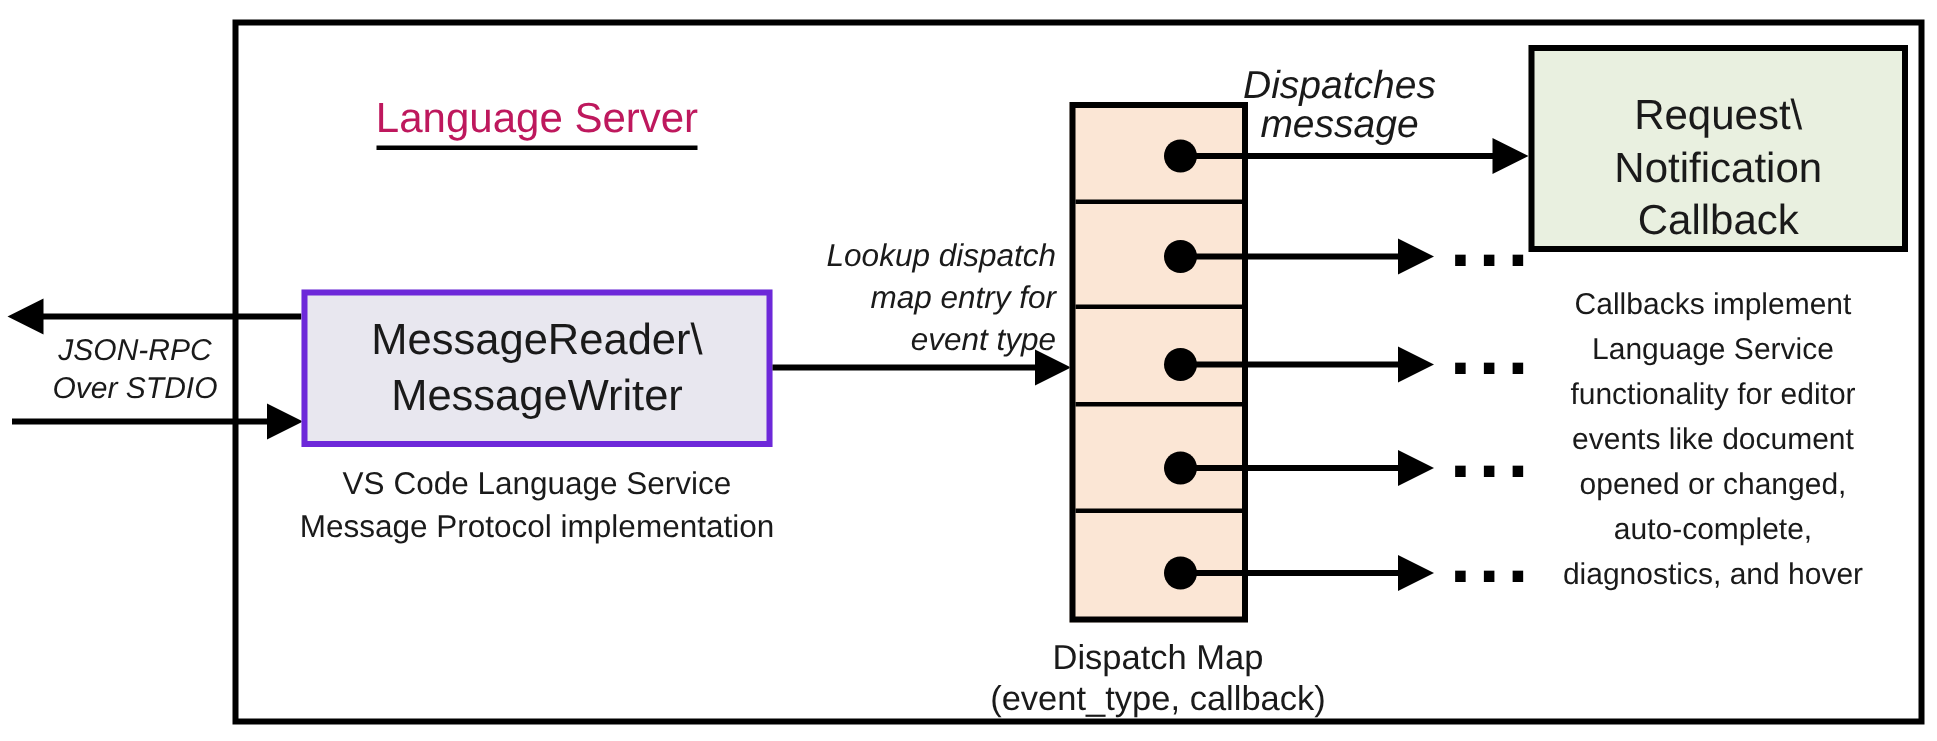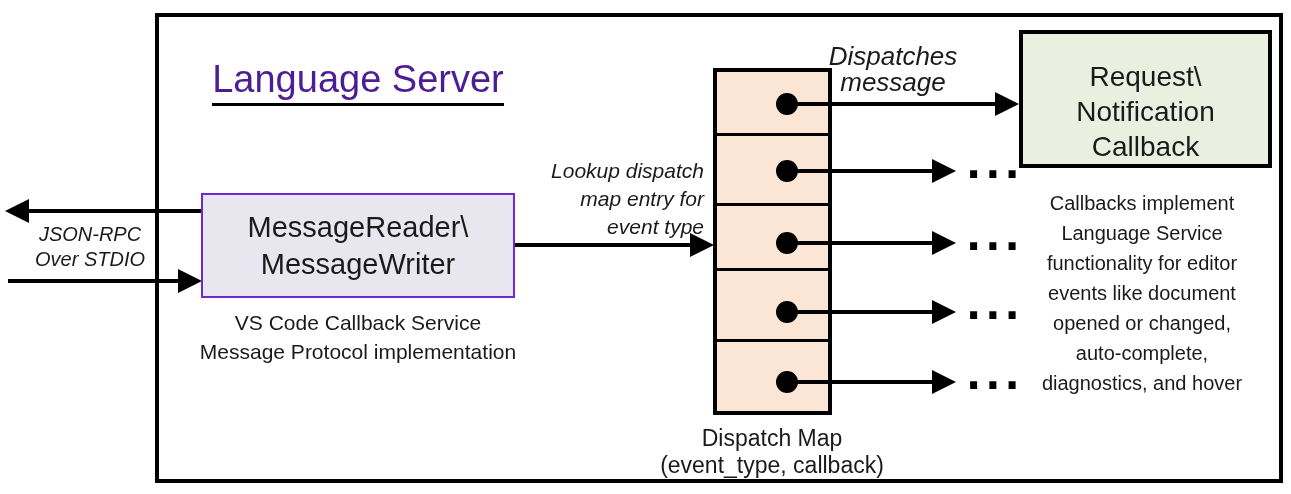--- a/index.html
+++ b/index.html
@@ -18,41 +18,41 @@
 
   
   .outer-box {
     left: 155px; top: 13px; width: 1128px; height: 470px;
     border: 4px solid #000; box-sizing: border-box;
   }
 
   
   .title {
     left: 201px; top: 57px; width: 314px;
-    font-size: 38px; line-height: 44px; text-align: center; color: #4c1d95;
+    font-size: 28px; line-height: 44px; text-align: center; color: #be185d;
   }
   .title span { border-bottom: 3px solid #000; padding-bottom: 3px; }
 
   
   .hline { height: 4px; background: #000; }
   .head-right {
     width: 0; height: 0;
     border-top: 12px solid transparent; border-bottom: 12px solid transparent;
     border-left: 24px solid #000;
   }
   .head-left {
     width: 0; height: 0;
     border-top: 12px solid transparent; border-bottom: 12px solid transparent;
     border-right: 24px solid #000;
   }
 
   
   .reader-box {
     left: 201px; top: 193px; width: 314px; height: 105px;
-    background: #e8e7ef; border: 2px solid #6d28d9; box-sizing: border-box;
+    background: #e8e7ef; border: 4px solid #6d28d9; box-sizing: border-box;
     display: flex; align-items: center; justify-content: center;
     font-size: 29px; line-height: 37px; text-align: center;
   }
   .reader-caption {
     left: 190px; top: 308px; width: 336px;
     font-size: 21px; line-height: 29px; text-align: center;
   }
 
   
   .io-label {
@@ -131,21 +131,21 @@
   <div class="abs hline" style="left:8px; top:279px; width:171px;"></div>
   <div class="abs head-right" style="left:178px; top:269px;"></div>
 
   <div class="abs io-label italic ml">JSON-RPC
 Over STDIO</div>
 
   <div class="abs reader-box">
     <div class="ml">MessageReader\
 MessageWriter</div>
   </div>
-  <div class="abs reader-caption ml">VS Code Callback Service
+  <div class="abs reader-caption ml">VS Code Language Service
 Message Protocol implementation</div>
 
   <div class="abs hline" style="left:515px; top:243px; width:176px;"></div>
   <div class="abs head-right" style="left:690px; top:233px;"></div>
   <div class="abs lookup-label italic ml">Lookup dispatch
 map entry for
 event type</div>
 
   <div class="abs dispatch-map">
     <div class="cell cell1"></div>

